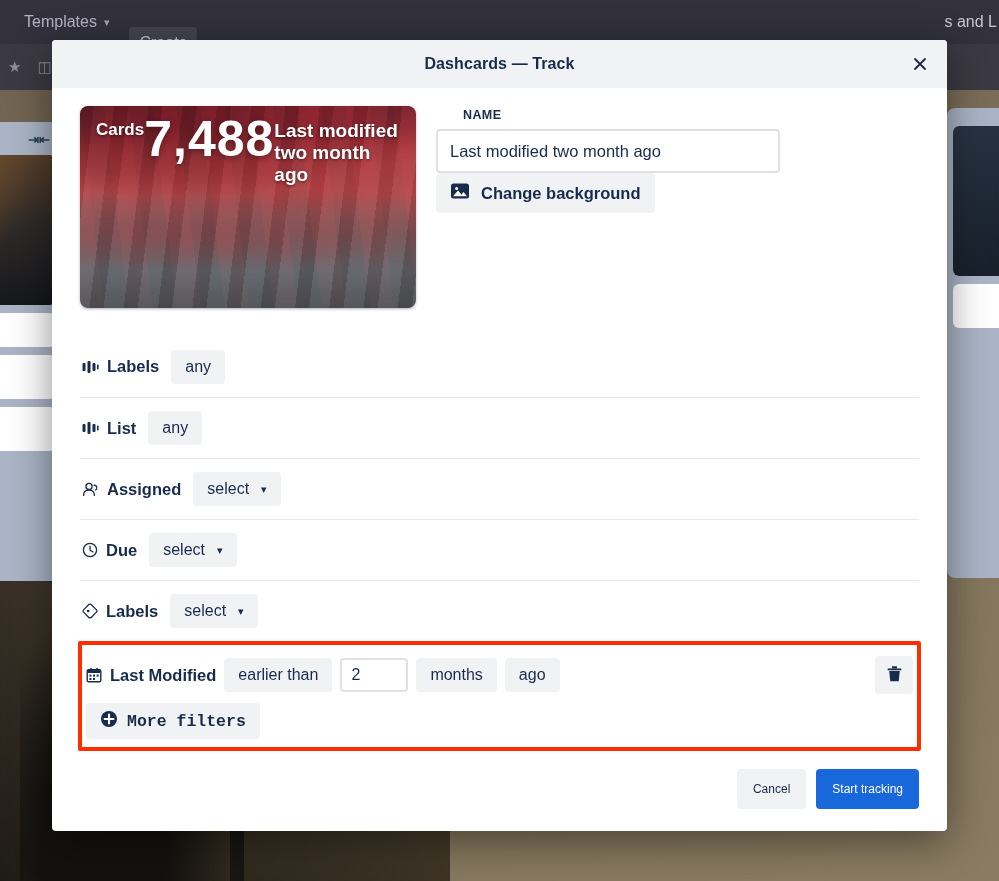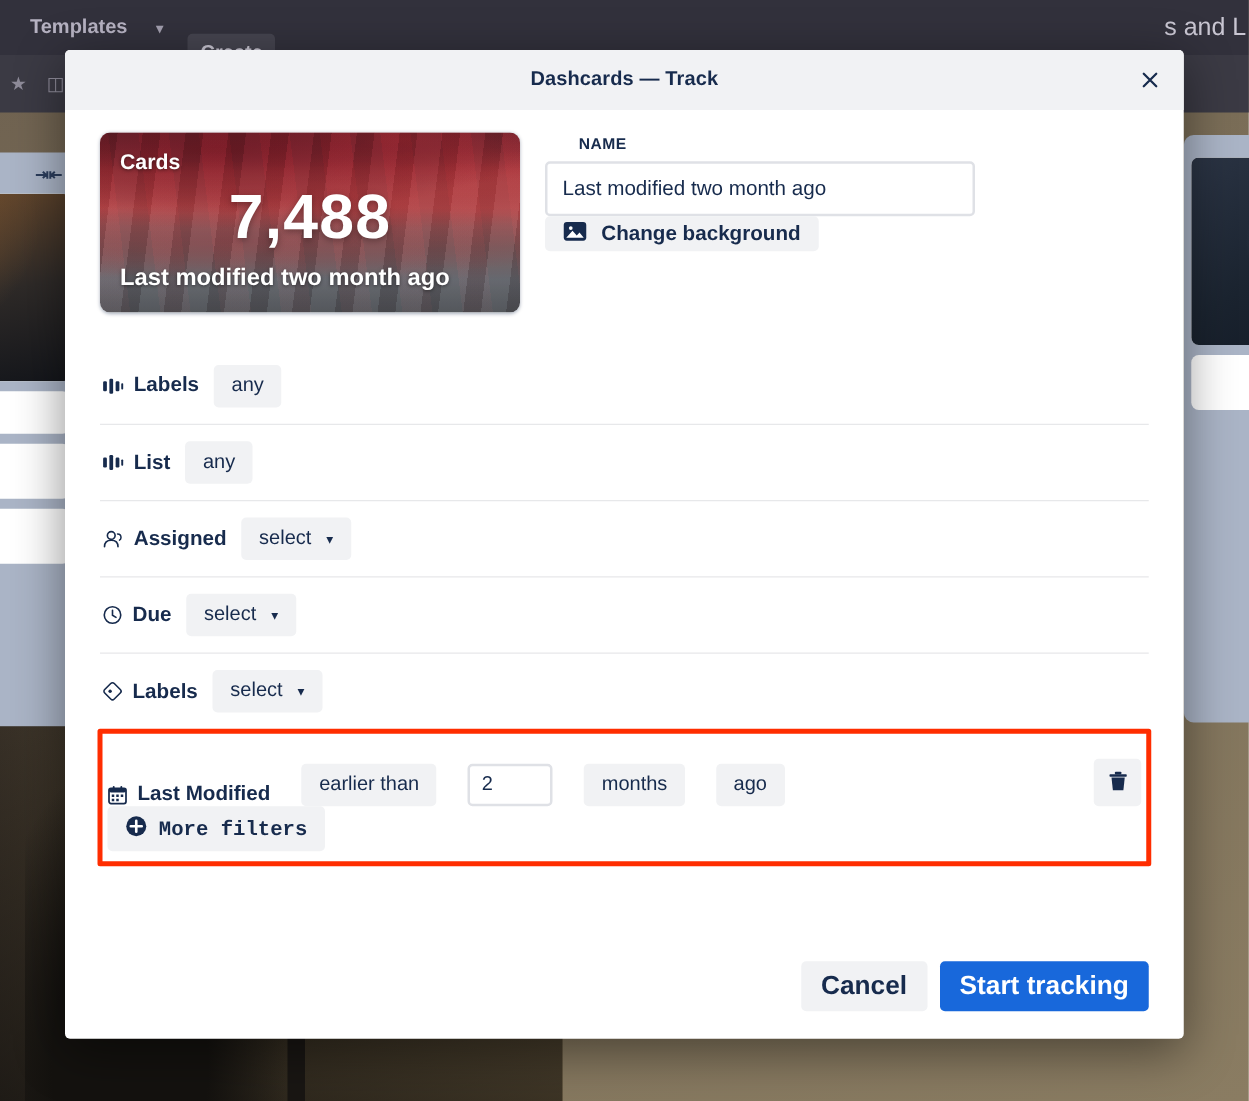--- a/index.html
+++ b/index.html
@@ -24,40 +24,40 @@
     height: 44px;
     background: #32313c;
     display: flex;
     align-items: center;
     padding: 0 14px;
     gap: 10px;
   }
   .bg-topbar-item {
     color: #b6b2c2;
     font-size: 16px;
-    font-weight: 700;
-    display: flex;
-    align-items: center;
-    gap: 23px;
+    font-weight: 400;
+    display: flex;
+    align-items: center;
+    gap: 7px;
     padding: 7px 10px;
     border-radius: 4px;
     white-space: nowrap;
   }
   .bg-topbar-item.boxed { background: #45444f; color: #c9c6d2; margin-top: 42px; }
   .chev { font-size: 11px; opacity: .85; }
 
   #bg-topbar-right {
     position: absolute;
     right: 0; top: 0;
     height: 44px;
     display: flex;
     align-items: center;
     padding-right: 2px;
   }
-  #bg-topbar-right span { color: #c9c6d2; font-size: 20px; white-space: nowrap; }
+  #bg-topbar-right span { color: #c9c6d2; font-size: 16px; white-space: nowrap; }
 
   #bg-secondbar {
     position: absolute;
     top: 44px; left: 0; right: 0;
     height: 46px;
     background: #3b3a44;
     display: flex;
     align-items: center;
     padding: 0 8px;
     gap: 16px;
@@ -203,35 +203,35 @@
   
   #top-section {
     display: flex;
     gap: 20px;
     align-items: flex-start;
   }
 
   
   #preview-card {
     width: 336px;
-    height: 144px;
+    height: 202px;
     border-radius: 8px;
     position: relative;
     overflow: hidden;
     flex: 0 0 auto;
     box-shadow: 0 1px 3px rgba(9,30,66,.35);
     background:
       linear-gradient(180deg, rgba(0,0,0,.08) 0%, rgba(0,0,0,0) 22%, rgba(0,0,0,.22) 100%),
       radial-gradient(ellipse 120% 60% at 28% 8%,  #7b1f2b 0%, rgba(123,31,43,0) 62%),
       radial-gradient(ellipse 90%  45% at 72% 4%,  #a3303a 0%, rgba(163,48,58,0) 58%),
       radial-gradient(ellipse 140% 40% at 50% 30%, #b4474b 0%, rgba(180,71,75,0) 62%),
       radial-gradient(ellipse 120% 30% at 35% 60%, #9a5b60 0%, rgba(154,91,96,0) 70%),
       linear-gradient(180deg, #5e2430 0%, #a33b40 20%, #c1585a 42%, #8d6a6c 64%, #7c8088 82%, #6c7076 100%);
     display: flex;
-    flex-direction: column;
+    flex-direction: row;
     justify-content: space-between;
     padding: 14px 16px 16px 16px;
   }
   #preview-card::after {
     content: "";
     position: absolute; inset: 0;
     background:
       repeating-linear-gradient(97deg, rgba(40,20,25,.16) 0 14px, rgba(255,255,255,.05) 14px 34px),
       repeating-linear-gradient(83deg, rgba(160,60,60,.10) 0 24px, rgba(0,0,0,.07) 24px 48px);
     mix-blend-mode: overlay;
@@ -284,21 +284,21 @@
     outline: none;
   }
   #appearance-label { margin-top: 16px; }
   #change-bg-btn {
     display: inline-flex;
     align-items: center;
     gap: 11px;
     background: #f1f2f4;
     border: none;
     border-radius: 4px;
-    height: 28px;
+    height: 40px;
     padding: 0 14px;
     cursor: pointer;
     font-family: "Liberation Sans", sans-serif;
     font-size: 16.5px;
     font-weight: 700;
     color: #172b4d;
   }
 
   
   #filters { margin-top: 28px; }
@@ -344,22 +344,22 @@
   
   #lastmod-block {
     position: relative;
     border: 4px solid #ff2d00;
     border-radius: 2px;
     margin: 0 -2px;
     padding: 2px 4px 8px 4px;
   }
   #lastmod-row {
     display: flex;
-    align-items: flex-end;
-    gap: 25px;
+    align-items: center;
+    gap: 8px;
     height: 56px;
   }
   #num-input {
     width: 68px;
     height: 34px;
     border: 2px solid #dfe1e6;
     border-radius: 4px;
     padding: 0 9px;
     font-family: "Liberation Sans", sans-serif;
     font-size: 16px;
@@ -401,22 +401,22 @@
     gap: 10px;
     padding: 18px 28px 22px 28px;
     flex: 0 0 auto;
   }
   .btn {
     border: none;
     border-radius: 4px;
     height: 40px;
     padding: 0 16px;
     font-family: "Liberation Sans", sans-serif;
-    font-size: 21px;
-    font-weight: 700;
+    font-size: 12px;
+    font-weight: 400;
     cursor: pointer;
     text-align: right;
   }
   #cancel-btn { background: #f1f2f4; color: #172b4d; }
   #start-btn  { background: #1868db; color: #ffffff; }
 </style>
 </head>
 <body>
 
 <div id="app-background">

